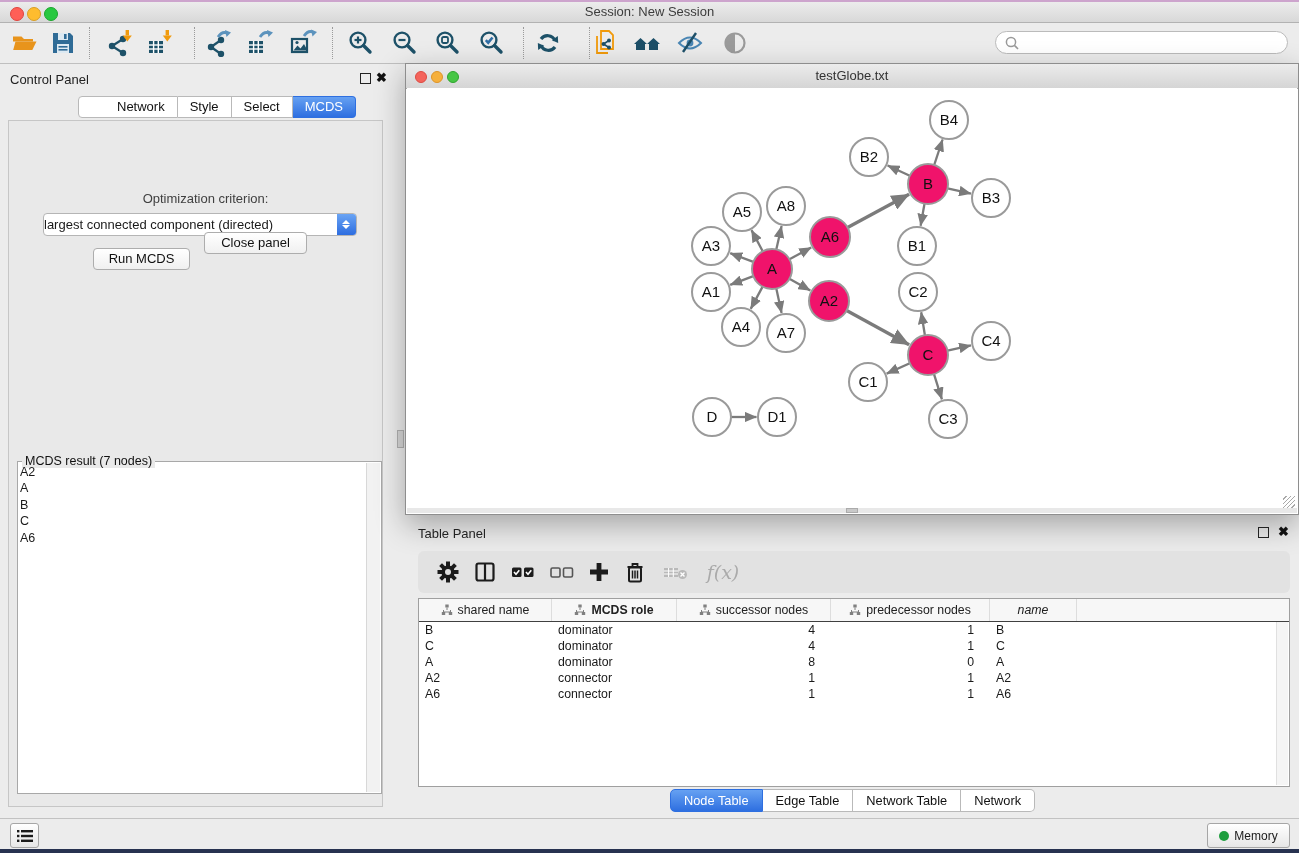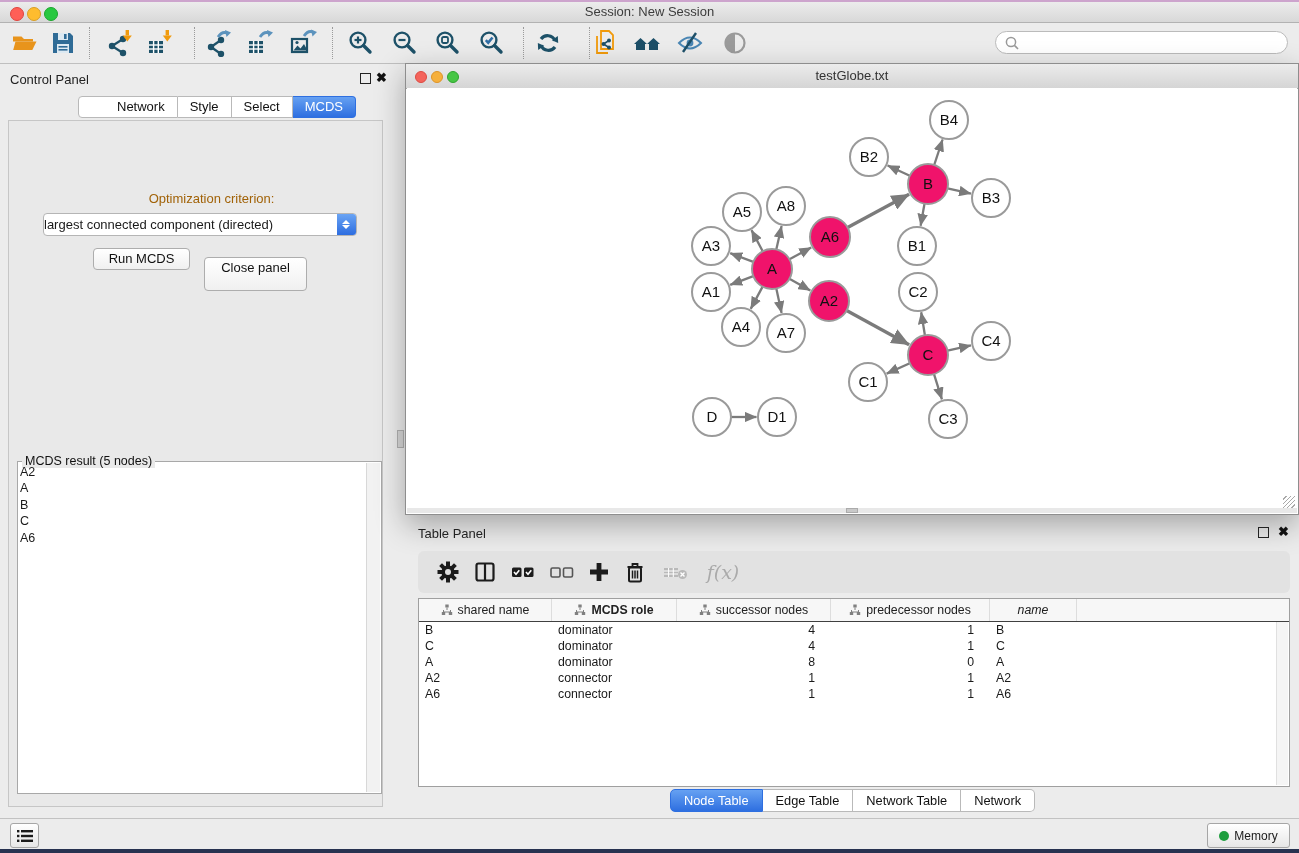--- a/index.html
+++ b/index.html
@@ -41,21 +41,21 @@
   .win-icon-sq{width:9px;height:9px;border:1.5px solid #222;display:inline-block;}
   .win-icon-x{font-size:13px;font-weight:bold;color:#111;line-height:9px;}
   .tabrow{position:absolute;display:flex;}
   .tab{height:20px;line-height:20px;font-size:13px;text-align:center;background:#fff;
     border:1px solid #b9b9b9;border-left:none;padding:0 12px;color:#111;}
   .tab:first-child{border-left:1px solid #b9b9b9;border-radius:4px 0 0 4px;padding-left:38px;}
   .tab:last-child{border-radius:0 4px 4px 0;}
   .tab.sel{background:linear-gradient(#66a1f2,#2e6fe0);color:#fff;border-color:#2e6fe0;}
   .innerpanel{position:absolute;left:8px;top:57px;width:373px;height:685px;
     background:#e9e9e9;border:1px solid #c6c6c6;}
-  .optlabel{position:absolute;left:16px;width:100%;text-align:center;font-size:13px;color:#a16207;}
+  .optlabel{position:absolute;left:10px;width:100%;text-align:center;font-size:13px;color:#404040;}
   .dropdown{position:absolute;background:#fff;border:1px solid #b5b5b5;border-radius:4px;
     font-size:13px;display:flex;align-items:center;box-sizing:border-box;}
   .dropdown .val{flex:1;padding-left:0;white-space:nowrap;overflow:hidden;}
   .dd-step{width:19px;height:100%;border-radius:0 3px 3px 0;
     background:linear-gradient(#6aa4f4,#2d6de0);position:relative;}
   .dd-step:before,.dd-step:after{content:"";position:absolute;left:5px;border:4.5px solid transparent;}
   .dd-step:before{top:2px;border-bottom-color:#fff;}
   .dd-step:after{bottom:2px;border-top-color:#fff;}
   .btn{position:absolute;background:linear-gradient(#ffffff,#f0f0f0);border:1px solid #adadad;
     border-radius:4px;font-size:13px;text-align:center;color:#111;box-sizing:border-box;}
@@ -297,24 +297,24 @@
       <div class="tab sel">MCDS</div>
     </div>
 
   <div class="innerpanel">
     <div class="optlabel" style="top:70px">Optimization criterion:</div>
     <div class="dropdown" style="left:34px;top:92px;width:314px;height:23px">
       <span class="val">largest connected component (directed)</span>
       <span class="dd-step"></span>
     </div>
     <div class="btn" style="left:84px;top:127px;width:97px;height:22px;line-height:20px">Run MCDS</div>
-    <div class="btn" style="left:195px;top:136px;width:103px;height:34px;line-height:20px">Close panel</div>
+    <div class="btn" style="left:195px;top:111px;width:103px;height:22px;line-height:20px">Close panel</div>
 
     <div class="groupbox" style="left:8px;top:340px;width:363px;height:331px">
-      <span class="gb-title">MCDS result (5 nodes)</span>
+      <span class="gb-title">MCDS result (7 nodes)</span>
       <div class="gb-list" id="mcds-list">
           <div>A2</div>
           <div>A</div>
           <div>B</div>
           <div>C</div>
           <div>A6</div>
         </div>
       <div class="gb-scroll"></div>
     </div>
   </div>

